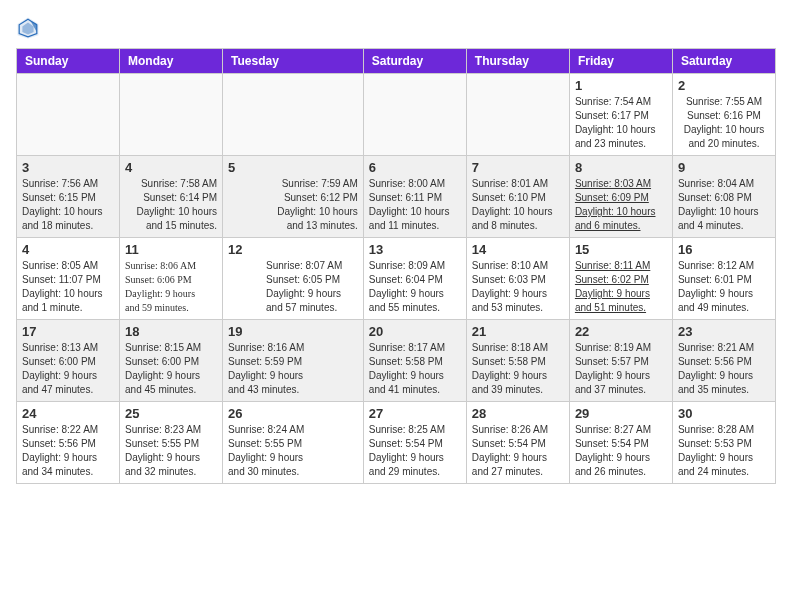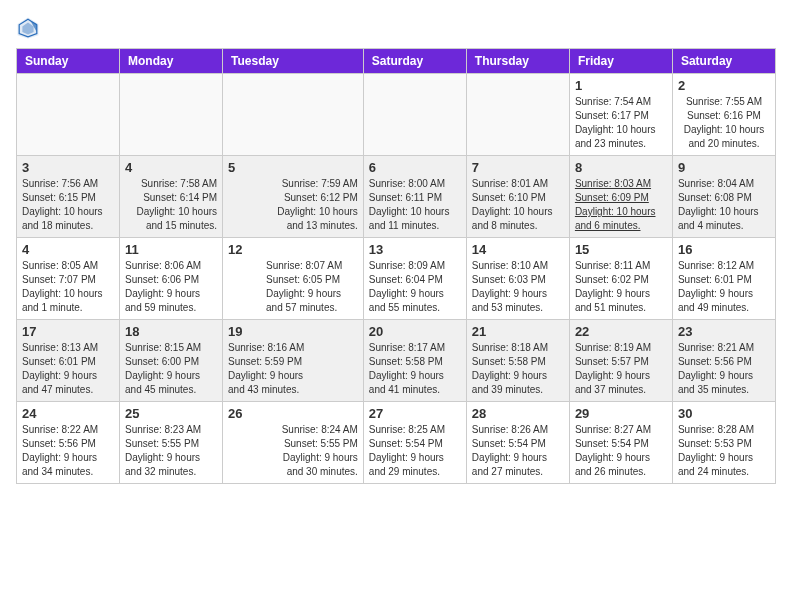--- a/index.html
+++ b/index.html
@@ -193,27 +193,27 @@
           <div class="day-info" style="white-space: pre-line;">Sunrise: 8:04 AM
 Sunset: 6:08 PM
 Daylight: 10 hours
 and 4 minutes.</div>
         </td>
       </tr>
       <tr>
         <td>
           <span class="day-number">4</span>
           <div class="day-info" style="white-space: pre-line;">Sunrise: 8:05 AM
-Sunset: 7:07 PM
+Sunset: 11:07 PM
 Daylight: 10 hours
 and 1 minute.</div>
         </td>
         <td>
           <span class="day-number">11</span>
-          <div class="day-info" style="white-space: pre-line;">Sunrise: 8:06 AM
+          <div class="day-info" style="white-space: pre-line; font-family: Liberation Serif, serif;">Sunrise: 8:06 AM
 Sunset: 6:06 PM
 Daylight: 9 hours
 and 59 minutes.</div>
         </td>
         <td>
           <span class="day-number">12</span>
           <div class="day-info" style="white-space: pre-line; margin-left: 38px;">Sunrise: 8:07 AM
 Sunset: 6:05 PM
 Daylight: 9 hours
 and 57 minutes.</div>
@@ -227,38 +227,38 @@
         </td>
         <td>
           <span class="day-number">14</span>
           <div class="day-info" style="white-space: pre-line;">Sunrise: 8:10 AM
 Sunset: 6:03 PM
 Daylight: 9 hours
 and 53 minutes.</div>
         </td>
         <td>
           <span class="day-number">15</span>
-          <div class="day-info" style="white-space: pre-line;">Sunrise: 8:11 AM
+          <div class="day-info" style="white-space: pre-line; text-decoration: underline;">Sunrise: 8:11 AM
 Sunset: 6:02 PM
 Daylight: 9 hours
 and 51 minutes.</div>
         </td>
         <td>
           <span class="day-number">16</span>
           <div class="day-info" style="white-space: pre-line;">Sunrise: 8:12 AM
 Sunset: 6:01 PM
 Daylight: 9 hours
 and 49 minutes.</div>
         </td>
       </tr>
       <tr>
         <td class="shaded">
           <span class="day-number">17</span>
           <div class="day-info" style="white-space: pre-line;">Sunrise: 8:13 AM
-Sunset: 6:01 PM
+Sunset: 6:00 PM
 Daylight: 9 hours
 and 47 minutes.</div>
         </td>
         <td class="shaded">
           <span class="day-number">18</span>
           <div class="day-info" style="white-space: pre-line;">Sunrise: 8:15 AM
 Sunset: 6:00 PM
 Daylight: 9 hours
 and 45 minutes.</div>
         </td>
@@ -308,21 +308,21 @@
         </td>
         <td>
           <span class="day-number">25</span>
           <div class="day-info" style="white-space: pre-line;">Sunrise: 8:23 AM
 Sunset: 5:55 PM
 Daylight: 9 hours
 and 32 minutes.</div>
         </td>
         <td>
           <span class="day-number">26</span>
-          <div class="day-info" style="white-space: pre-line; text-align: right;">Sunrise: 8:24 AM
+          <div class="day-info" style="white-space: pre-line;">Sunrise: 8:24 AM
 Sunset: 5:55 PM
 Daylight: 9 hours
 and 30 minutes.</div>
         </td>
         <td>
           <span class="day-number">27</span>
           <div class="day-info" style="white-space: pre-line;">Sunrise: 8:25 AM
 Sunset: 5:54 PM
 Daylight: 9 hours
 and 29 minutes.</div>

